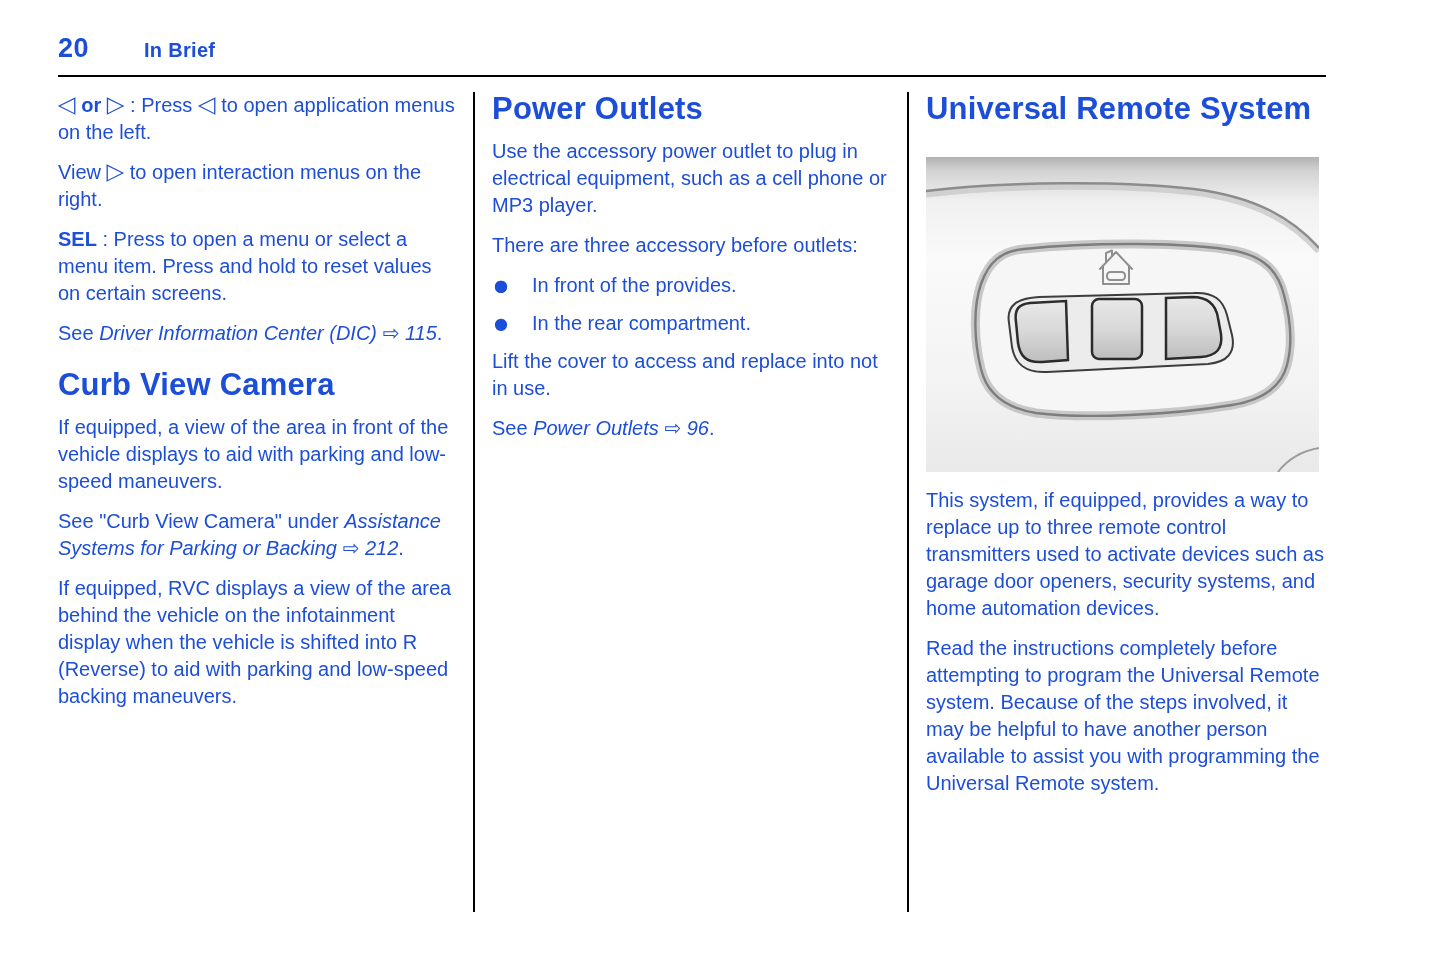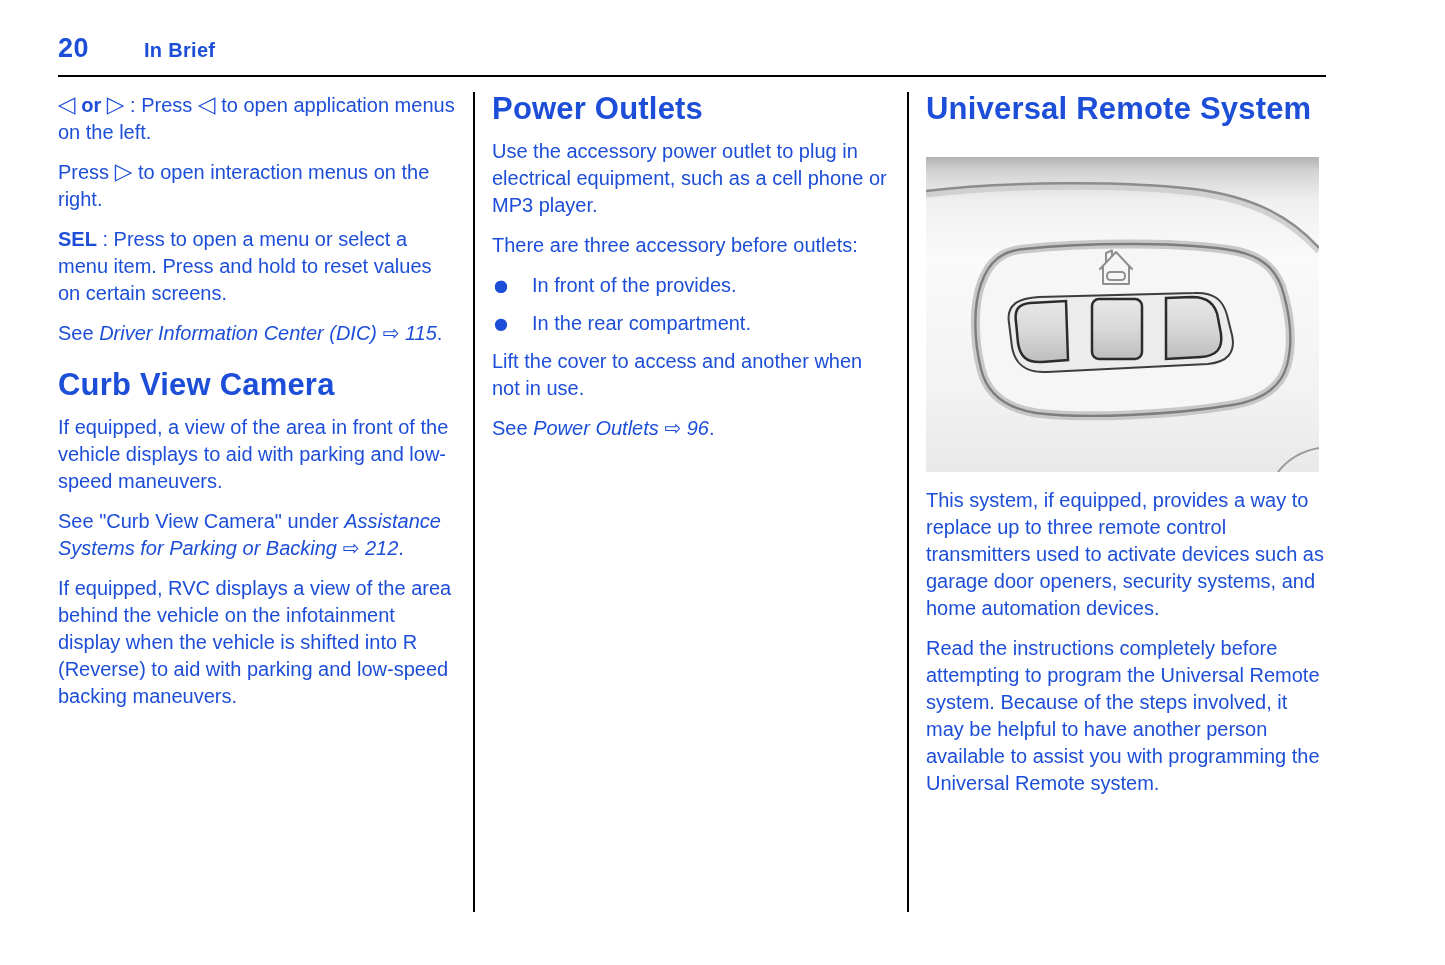--- a/index.html
+++ b/index.html
@@ -52,21 +52,21 @@
 
     <div class="hdr">
       <span class="num">20</span>
       <span class="ttl">In Brief</span>
     </div>
 
     <div class="content">
 
       <div class="col">
         <p class="body"><span class="sg-g">◁</span><span class="sg-n"> </span><span class="sg-b">or</span><span class="sg-n"> </span><span class="sg-g">▷</span><span class="sg-n"> : Press </span><span class="sg-g">◁</span><span class="sg-n"> to open application menus on the left.</span></p>
-        <p class="body"><span class="sg-n">Press </span><span class="sg-g">▷</span><span class="sg-n"> to open interaction menus on the right.</span></p>
+        <p class="body"><span class="sg-n">View </span><span class="sg-g">▷</span><span class="sg-n"> to open interaction menus on the right.</span></p>
         <p class="body"><span class="sg-b">SEL</span><span class="sg-n"> : Press to open a menu or select a menu item. Press and hold to reset values on certain screens.</span></p>
         <p class="body"><span class="sg-n">See </span><span class="sg-i">Driver Information Center (DIC)</span><span class="sg-n"> </span><span class="sg-a">⇨</span><span class="sg-n"> </span><span class="sg-i">115</span><span class="sg-n">.</span></p>
 
         <h2 class="sect">Curb View Camera</h2>
         <p class="body">If equipped, a view of the area in front of the vehicle displays to aid with parking and low-speed maneuvers.</p>
         <p class="body"><span class="sg-n">See "Curb View Camera" under </span><span class="sg-i">Assistance Systems for Parking or Backing</span><span class="sg-n"> </span><span class="sg-a">⇨</span><span class="sg-n"> </span><span class="sg-i">212</span><span class="sg-n">.</span></p>
 
         <p class="body">If equipped, RVC displays a view of the area behind the vehicle on the infotainment display when the vehicle is shifted into R (Reverse) to aid with parking and low-speed backing maneuvers.</p>
       </div>
 
@@ -85,21 +85,21 @@
           <li>
             <span class="dot">●</span>
             <span>In front of the provides.</span>
           </li>
           <li>
             <span class="dot">●</span>
             <span>In the rear compartment.</span>
           </li>
         </ul>
 
-        <p class="body">Lift the cover to access and another when not in use.</p>
+        <p class="body">Lift the cover to access and replace into not in use.</p>
         <p class="body"><span class="sg-n">See </span><span class="sg-i">Power Outlets</span><span class="sg-n"> </span><span class="sg-a">⇨</span><span class="sg-n"> </span><span class="sg-i">96</span><span class="sg-n">.</span></p>
       </div>
 
       <div class="vdiv"></div>
 
       <div class="col">
         <h2 class="sect">Universal Remote System</h2>
 
         <figure class="illus">
           <svg width="393" height="315" viewBox="0 0 393 315">

